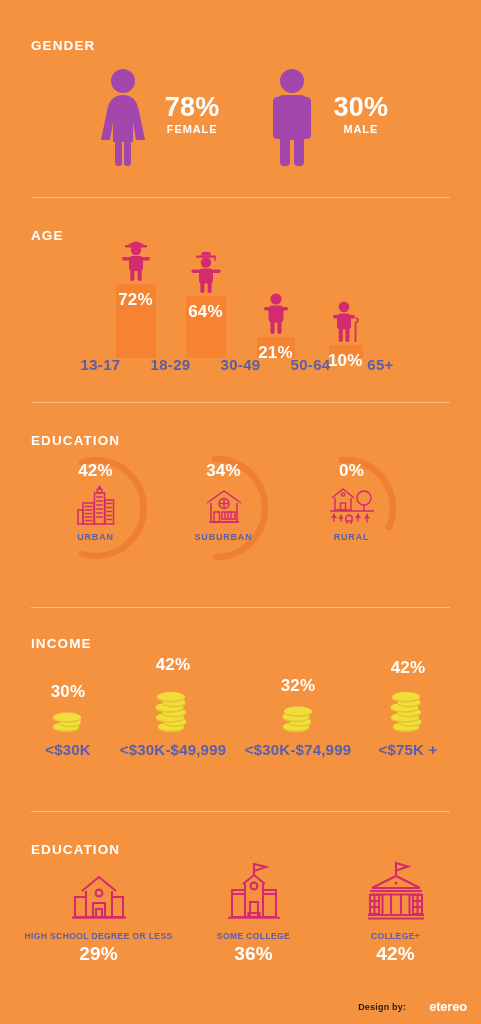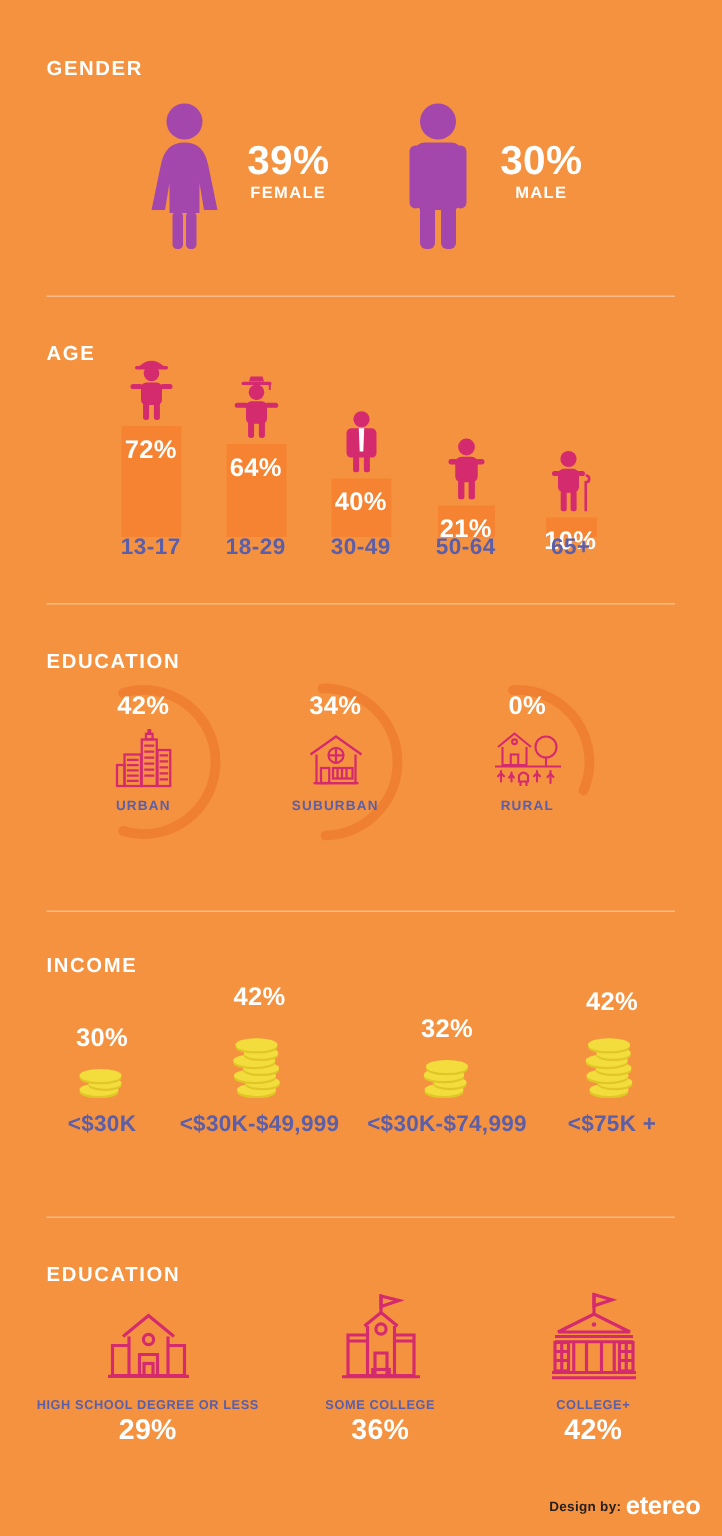--- a/index.html
+++ b/index.html
@@ -145,22 +145,22 @@
 
   
   .footer {
     position: absolute; right: 14px; bottom: 10px;
     display: flex; align-items: center;
   }
   .footer-pre {
     color: #231f20; font-size: 9px; font-weight: bold; letter-spacing: 0.2px;
   }
   .footer-brand {
-    color: #ffffff; font-size: 17px; font-weight: bold;
-    margin-left: 3px; letter-spacing: -0.2px;
+    color: #ffffff; font-size: 13px; font-weight: bold;
+    margin-left: 23px; letter-spacing: -0.2px;
   }
 </style>
 </head>
 <body>
 
 <div class="page">
 
   <div class="section" id="sec-gender">
     <div class="section-title" style="top:38px;text-align:right;">GENDER</div>
 
@@ -169,21 +169,21 @@
       <div class="gender-group female">
         <div class="gender-figure">
           <svg width="60" height="98" viewBox="0 0 60 98">
             <circle cx="30" cy="13" r="12" fill="#a347ad"></circle>
             <path d="M30 27 C21 27 16 32 14 43 L8 72 L17 72 L20 54 L20 74 L40 74 L40 54 L43 72 L52 72 L46 43 C44 32 39 27 30 27 Z" fill="#a347ad"></path>
             <rect x="22" y="73" width="7" height="25" rx="3" fill="#a347ad"></rect>
             <rect x="31" y="73" width="7" height="25" rx="3" fill="#a347ad"></rect>
           </svg>
         </div>
         <div class="gender-text">
-          <div class="gender-pct">39%</div>
+          <div class="gender-pct">78%</div>
           <div class="gender-label">FEMALE</div>
         </div>
       </div>
 
       <div class="gender-group male">
         <div class="gender-figure">
           <svg width="60" height="98" viewBox="0 0 60 98">
             <circle cx="30" cy="13" r="12" fill="#a347ad"></circle>
             <rect x="14" y="27" width="32" height="45" rx="7" fill="#a347ad"></rect>
             <rect x="11" y="29" width="8" height="42" rx="4" fill="#a347ad"></rect>
@@ -237,34 +237,20 @@
             <rect x="24.5" y="20.5" width="9" height="3.4" rx="1.7" fill="#d42a6e"></rect>
             <rect x="13.4" y="32.5" width="4" height="11.5" rx="1.8" fill="#d42a6e"></rect>
             <rect x="20.6" y="32.5" width="4" height="11.5" rx="1.8" fill="#d42a6e"></rect>
           </svg>
         </div>
         <div class="age-bar" style="width:40px;height:62px;">
           <span class="age-pct">64%</span>
         </div>
       </div>
 
-      <div class="age-col">
-        <div class="age-figure">
-          <svg width="38" height="44" viewBox="0 0 38 44">
-            <circle cx="19" cy="8.5" r="5.4" fill="#d42a6e"></circle>
-            <path d="M12.5 14.5 L25.5 14.5 C27.6 14.5 29 16 29 18 L29 31 C29 32.8 27.8 34 26 34 L12 34 C10.2 34 9 32.8 9 31 L9 18 C9 16 10.4 14.5 12.5 14.5 Z" fill="#d42a6e"></path>
-            <path d="M17.2 14.5 L20.8 14.5 L20.2 30 L17.8 30 Z" fill="#ffffff"></path>
-            <rect x="13.4" y="33" width="4" height="11" rx="1.8" fill="#d42a6e"></rect>
-            <rect x="20.6" y="33" width="4" height="11" rx="1.8" fill="#d42a6e"></rect>
-          </svg>
-        </div>
-        <div class="age-bar" style="width:40px;height:39px;">
-          <span class="age-pct">40%</span>
-        </div>
-      </div>
 
       <div class="age-col">
         <div class="age-figure">
           <svg width="38" height="44" viewBox="0 0 38 44">
             <circle cx="19" cy="9" r="5.6" fill="#d42a6e"></circle>
             <rect x="11.5" y="15.5" width="15" height="17" rx="4" fill="#d42a6e"></rect>
             <rect x="7" y="17" width="6" height="3.6" rx="1.8" fill="#d42a6e"></rect>
             <rect x="25" y="17" width="6" height="3.6" rx="1.8" fill="#d42a6e"></rect>
             <rect x="13.4" y="31" width="4.2" height="13" rx="1.9" fill="#d42a6e"></rect>
             <rect x="20.4" y="31" width="4.2" height="13" rx="1.9" fill="#d42a6e"></rect>

